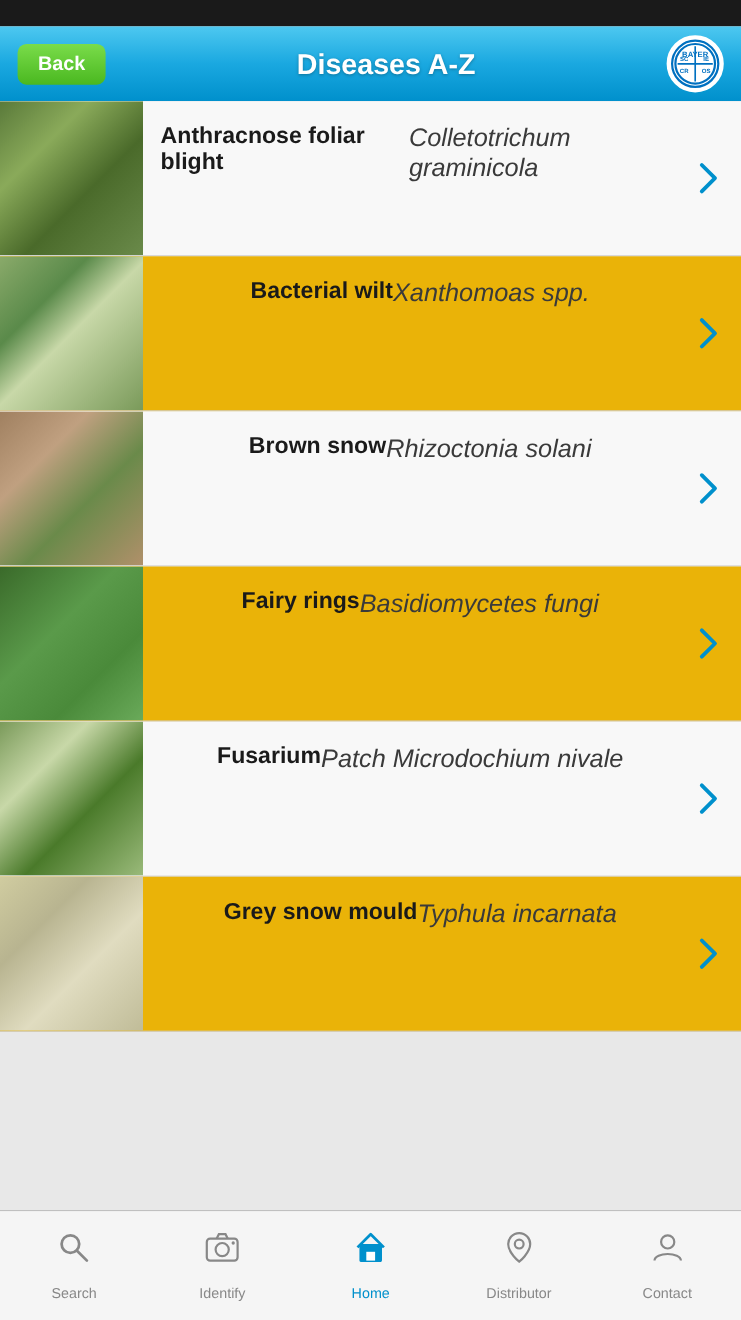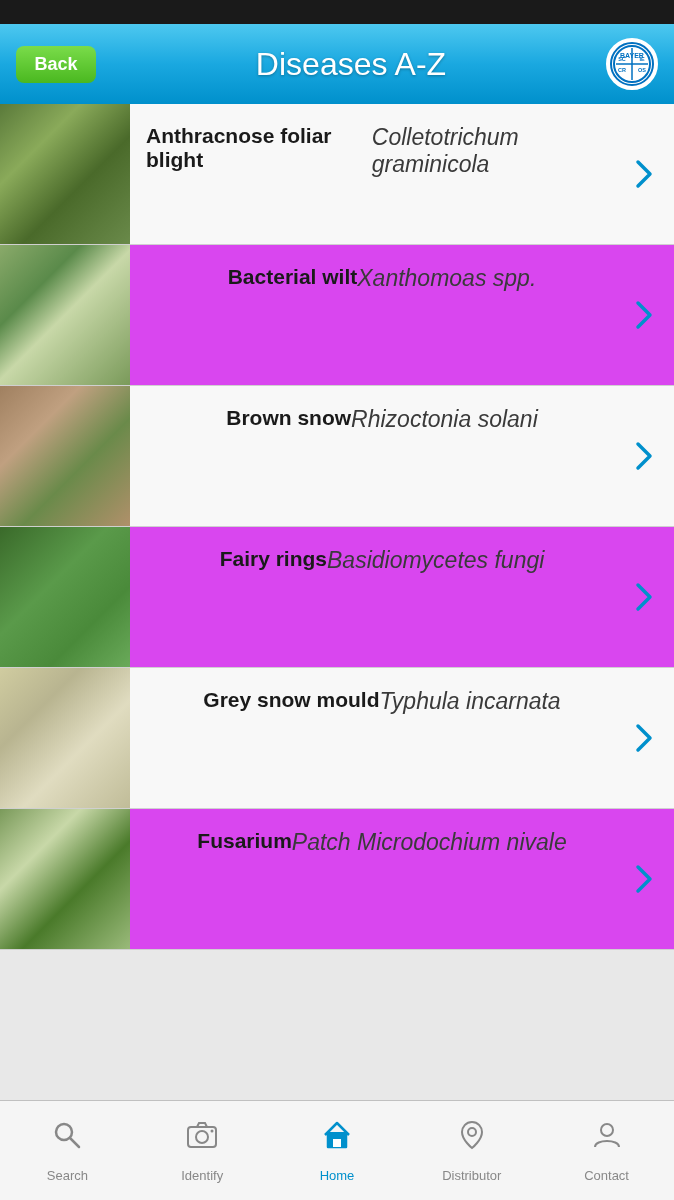--- a/index.html
+++ b/index.html
@@ -16,21 +16,21 @@
     
     .status-bar {
       height: 24px;
       background: #1a1a1a;
       flex-shrink: 0;
     }
 
     
     .header {
       background: linear-gradient(180deg, #4dc8f0 0%, #1aa8e0 50%, #0090cc 100%);
-      height: 80px;
+      height: 68px;
       display: flex;
       align-items: center;
       justify-content: space-between;
       padding: 0 16px;
       flex-shrink: 0;
     }
 
     .back-button {
       background: linear-gradient(180deg, #7adc4a 0%, #4ab820 100%);
       border: none;
@@ -38,22 +38,22 @@
       padding: 8px 18px;
       color: white;
       font-size: 18px;
       font-weight: bold;
       cursor: pointer;
       min-width: 80px;
     }
 
     .header-title {
       color: white;
-      font-size: 32px;
-      font-weight: normal;
+      font-size: 26px;
+      font-weight: bold;
       text-align: center;
       flex: 1;
       text-shadow: 0 1px 3px rgba(0,0,0,0.3);
     }
 
     .bayer-logo {
       width: 52px;
       height: 52px;
       border-radius: 50%;
       border: 2px solid white;
@@ -83,21 +83,21 @@
     
     .list-container {
       flex: 1;
       overflow-y: auto;
       background: #e8e8e8;
     }
 
     .list-item {
       display: flex;
       align-items: stretch;
-      background: #d946ef;
+      background: #eab308;
       border-bottom: 1px solid #d0d0d0;
       cursor: pointer;
       min-height: 140px;
     }
 
     .list-item:nth-child(odd) {
       background: #f8f8f8;
     }
 
     .list-item-image {
@@ -276,39 +276,39 @@
         <div class="disease-scientific">Basidiomycetes fungi</div>
       </div>
       <div class="list-item-arrow">
         <svg width="20" height="32" viewBox="0 0 20 32">
           <polyline points="4,4 16,16 4,28" fill="none" stroke="#0090cc" stroke-width="3.5" stroke-linecap="round" stroke-linejoin="round"></polyline>
         </svg>
       </div>
     </div>
     <div class="list-item">
       <div class="list-item-image">
+        <div class="image-placeholder img-fusarium"></div>
+      </div>
+      <div class="list-item-content">
+        <div class="disease-name">Fusarium</div>
+        <div class="disease-scientific">Patch Microdochium nivale</div>
+      </div>
+      <div class="list-item-arrow">
+        <svg width="20" height="32" viewBox="0 0 20 32">
+          <polyline points="4,4 16,16 4,28" fill="none" stroke="#0090cc" stroke-width="3.5" stroke-linecap="round" stroke-linejoin="round"></polyline>
+        </svg>
+      </div>
+    </div>
+    <div class="list-item">
+      <div class="list-item-image">
         <div class="image-placeholder img-grey"></div>
       </div>
       <div class="list-item-content">
         <div class="disease-name">Grey snow mould</div>
         <div class="disease-scientific">Typhula incarnata</div>
-      </div>
-      <div class="list-item-arrow">
-        <svg width="20" height="32" viewBox="0 0 20 32">
-          <polyline points="4,4 16,16 4,28" fill="none" stroke="#0090cc" stroke-width="3.5" stroke-linecap="round" stroke-linejoin="round"></polyline>
-        </svg>
-      </div>
-    </div>
-    <div class="list-item">
-      <div class="list-item-image">
-        <div class="image-placeholder img-fusarium"></div>
-      </div>
-      <div class="list-item-content">
-        <div class="disease-name">Fusarium</div>
-        <div class="disease-scientific">Patch Microdochium nivale</div>
       </div>
       <div class="list-item-arrow">
         <svg width="20" height="32" viewBox="0 0 20 32">
           <polyline points="4,4 16,16 4,28" fill="none" stroke="#0090cc" stroke-width="3.5" stroke-linecap="round" stroke-linejoin="round"></polyline>
         </svg>
       </div>
     </div>
   </div>
 
 <div class="tab-bar">

